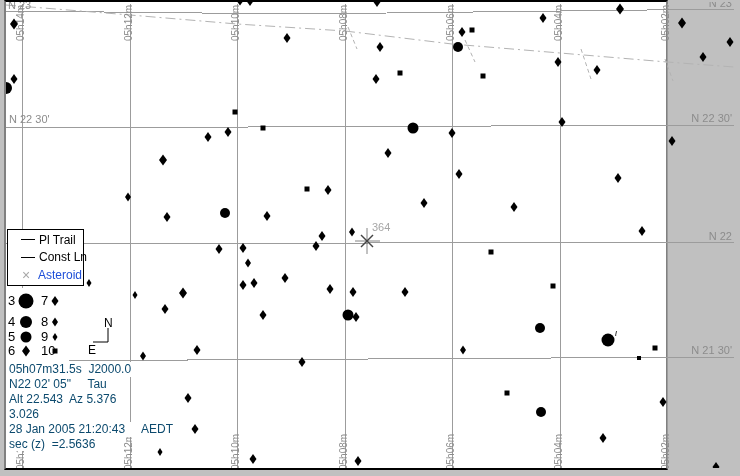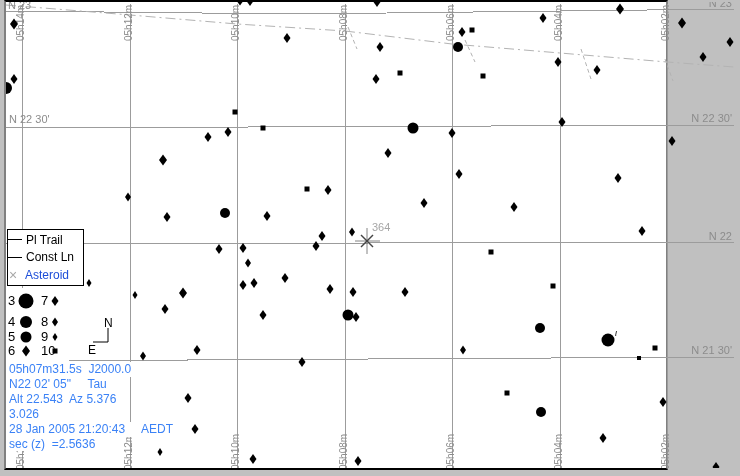--- a/index.html
+++ b/index.html
@@ -12,31 +12,31 @@
     position:absolute;left:4px;top:0;width:664px;height:470px;
     box-sizing:border-box;background:#fff;
     border:2px solid;border-color:#000 #808080 #000 #808080;
   }
   #sky-svg{position:absolute;left:0;top:0;display:block;}
   #sky-svg text{font-family:"Liberation Sans", sans-serif;}
   .legend-box{
     position:absolute;left:1px;top:227px;width:77px;height:57px;
     box-sizing:border-box;border:1px solid #000;background:#fff;
     display:flex;flex-direction:column;justify-content:space-around;
-    padding:1px 0;
+    padding:1px 13px;
   }
   .legend-row{display:flex;align-items:center;height:16px;}
   .legend-label{font-size:12px;color:#000;white-space:nowrap;}
   .legend-row.muted .legend-label{color:#1d4ed8;}
   .sym-line{display:inline-block;width:14px;height:1px;background:#000;margin-right:4px;flex:0 0 auto;}
   .sym-x{display:inline-block;width:13px;margin-right:3px;margin-left:1px;color:#a8a8a8;font-size:14px;line-height:10px;flex:0 0 auto;}
   .info-block{position:absolute;left:3px;top:360px;}
   .info-line{
     display:block;width:fit-content;background:#fff;
-    font-size:12px;line-height:14.9px;color:#3b82f6;
+    font-size:12px;line-height:14.9px;color:#0c4a6e;
     white-space:pre;padding-right:3px;
   }
 </style>
 </head>
 <body>
 
 <div id="window">
 
   <svg id="sky-svg" width="728" height="466" viewBox="6 2 728 466" xmlns="http://www.w3.org/2000/svg">
       <g shape-rendering="crispEdges">

